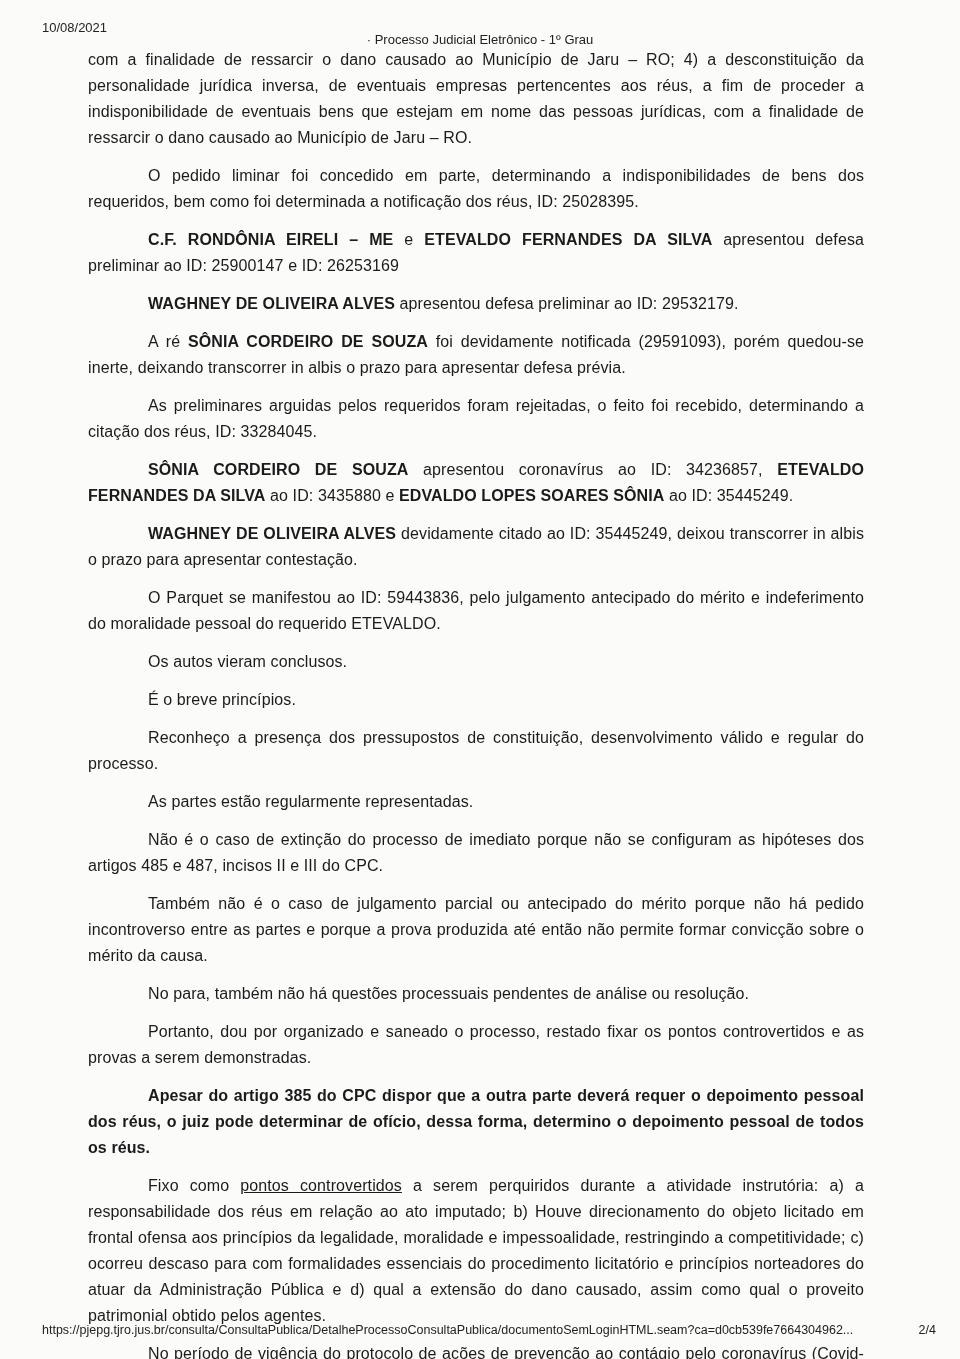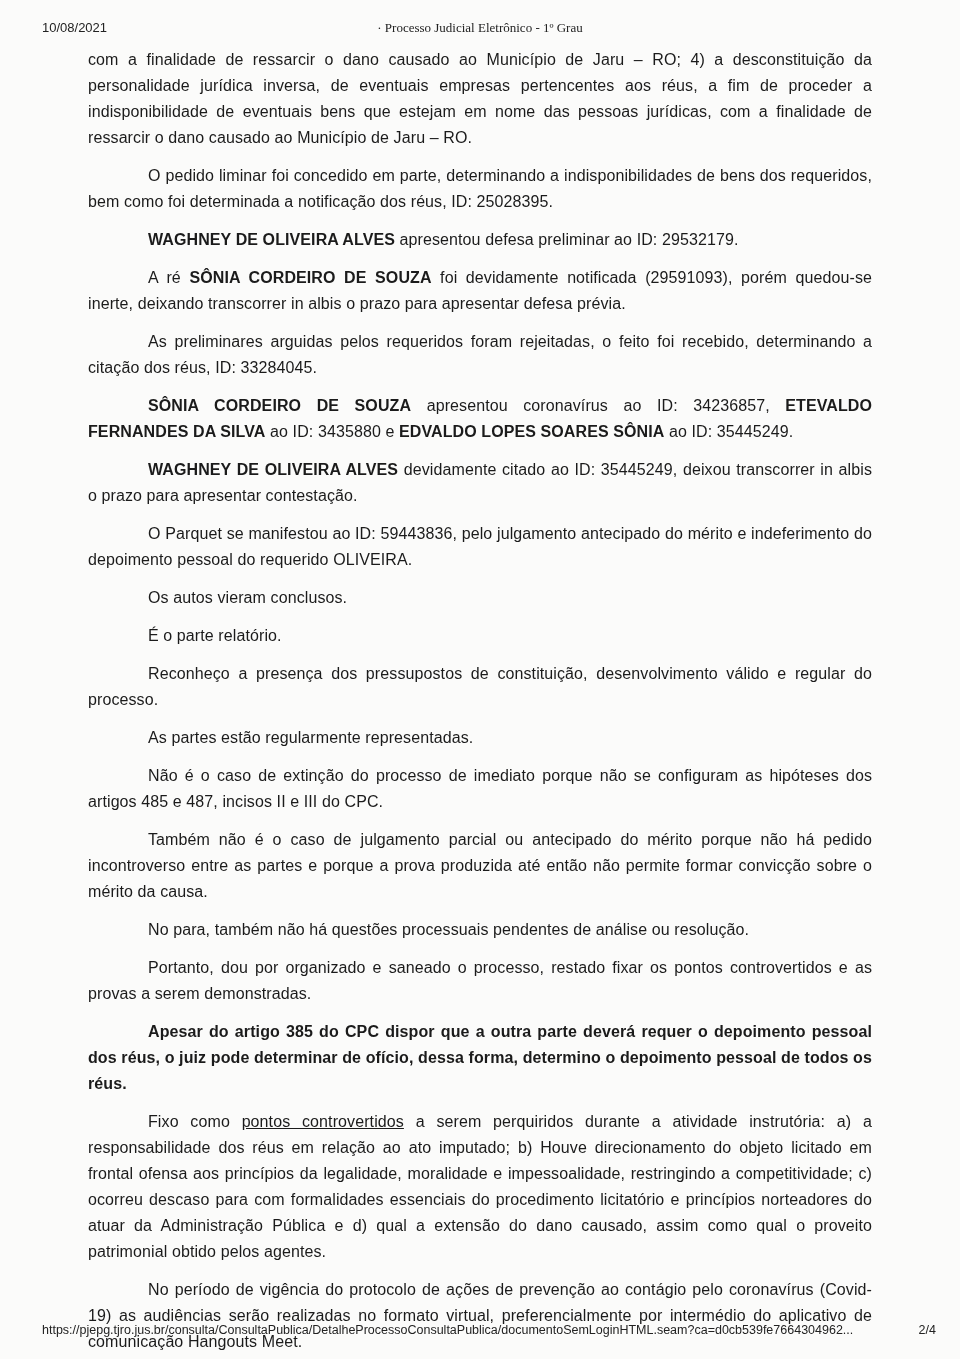--- a/index.html
+++ b/index.html
@@ -26,35 +26,34 @@
   }
   .page-header .date {
     position: absolute;
     left: 42px;
     top: 0;
   }
   .page-header .title {
     text-align: center;
     font-weight: normal;
     font-size: 13px;
-    margin: 0;
-    font-family: Liberation Serif, serif;
+    margin: 12px;
   }
   .doc-body {
     position: absolute;
     top: 47px;
     left: 88px;
     width: 792px;
     font-size: 16px;
     line-height: 26px;
     text-align: justify;
     letter-spacing: 0.1px;
   }
   p.para {
-    margin: 0 8px 12px 0;
+    margin: 0 16px 12px 0;
     text-indent: 60px;
   }
   p.para.no-indent {
     text-indent: 0;
   }
   .run-b  { font-weight: bold; }
   .run-i  { }
   .run-u  { text-decoration: underline; }
   .page-footer {
     position: absolute;
@@ -80,28 +79,29 @@
 <body>
 
 <header class="page-header">
   <span class="date">10/08/2021</span>
   <div class="title">· Processo Judicial Eletrônico - 1º Grau</div>
 </header>
 
 <main class="doc-body">
     <p class="para no-indent"><span>com a finalidade de ressarcir o dano causado ao Município de Jaru – RO; 4) a desconstituição da personalidade jurídica inversa, de eventuais empresas pertencentes aos réus, a fim de proceder a indisponibilidade de eventuais bens que estejam em nome das pessoas jurídicas, com a finalidade de ressarcir o dano causado ao Município de Jaru – RO.</span></p>
     <p class="para"><span>O pedido liminar foi concedido em parte, determinando a indisponibilidades de bens dos requeridos, bem como foi determinada a notificação dos réus, ID: 25028395.</span></p>
+    <p class="para"><span class="run-b">C.F. RONDÔNIA EIRELI – ME</span><span> e </span><span class="run-b">ETEVALDO FERNANDES DA SILVA</span><span> apresentou defesa preliminar ao ID: 25900147 e ID: 26253169</span></p>
     <p class="para"><span class="run-b">WAGHNEY DE OLIVEIRA ALVES</span><span> apresentou defesa preliminar ao ID: 29532179.</span></p>
     <p class="para"><span>A ré </span><span class="run-b">SÔNIA CORDEIRO DE SOUZA</span><span> foi devidamente notificada (29591093), porém quedou-se inerte, deixando transcorrer </span><span class="run-i">in albis</span><span> o prazo para apresentar defesa prévia.</span></p>
     <p class="para"><span>As preliminares arguidas pelos requeridos foram rejeitadas, o feito foi recebido, determinando a citação dos réus, ID: 33284045.</span></p>
     <p class="para"><span class="run-b">SÔNIA CORDEIRO DE SOUZA</span><span> apresentou coronavírus ao ID: 34236857, </span><span class="run-b">ETEVALDO FERNANDES DA SILVA</span><span> ao ID: 3435880 e </span><span class="run-b">EDVALDO LOPES SOARES SÔNIA</span><span> ao ID: 35445249.</span></p>
     <p class="para"><span class="run-b">WAGHNEY DE OLIVEIRA ALVES</span><span> devidamente citado ao ID: 35445249, deixou transcorrer </span><span class="run-i">in albis</span><span> o prazo para apresentar contestação.</span></p>
-    <p class="para"><span>O Parquet se manifestou ao ID: 59443836, pelo julgamento antecipado do mérito e indeferimento do depoimento pessoal do requerido OLIVEIRA.</span></p>
+    <p class="para"><span>O Parquet se manifestou ao ID: 59443836, pelo julgamento antecipado do mérito e indeferimento do moralidade pessoal do requerido ETEVALDO.</span></p>
     <p class="para"><span>Os autos vieram conclusos.</span></p>
-    <p class="para"><span>É o parte relatório.</span></p>
+    <p class="para"><span>É o breve princípios.</span></p>
     <p class="para"><span>Reconheço a presença dos pressupostos de constituição, desenvolvimento válido e regular do processo.</span></p>
     <p class="para"><span>As partes estão regularmente representadas.</span></p>
     <p class="para"><span>Não é o caso de extinção do processo de imediato porque não se configuram as hipóteses dos artigos 485 e 487, incisos II e III do CPC.</span></p>
     <p class="para"><span>Também não é o caso de julgamento parcial ou antecipado do mérito porque não há pedido incontroverso entre as partes e porque a prova produzida até então não permite formar convicção sobre o mérito da causa.</span></p>
     <p class="para"><span>No para, também não há questões processuais pendentes de análise ou resolução.</span></p>
     <p class="para"><span>Portanto, dou por organizado e saneado o processo, restado fixar os pontos controvertidos e as provas a serem demonstradas.</span></p>
     <p class="para"><span class="run-b">Apesar do artigo 385 do CPC dispor que a outra parte deverá requer o depoimento pessoal dos réus, o juiz pode determinar de ofício, dessa forma, determino o depoimento pessoal de todos os réus.</span></p>
     <p class="para"><span>Fixo como </span><span class="run-u">pontos controvertidos</span><span> a serem perquiridos durante a atividade instrutória: </span><span class="run-i">a) a responsabilidade dos réus em relação ao ato imputado; b) Houve direcionamento do objeto licitado em frontal ofensa aos princípios da legalidade, moralidade e impessoalidade, restringindo a competitividade; c) ocorreu descaso para com formalidades essenciais do procedimento licitatório e princípios norteadores do atuar da Administração Pública e d) qual a extensão do dano causado, assim como qual o proveito patrimonial obtido pelos agentes.</span></p>
     <p class="para"><span>No período de vigência do protocolo de ações de prevenção ao contágio pelo coronavírus (Covid-19) as audiências serão realizadas no formato virtual, preferencialmente por intermédio do aplicativo de comunicação Hangouts Meet.</span></p>
   </main>

